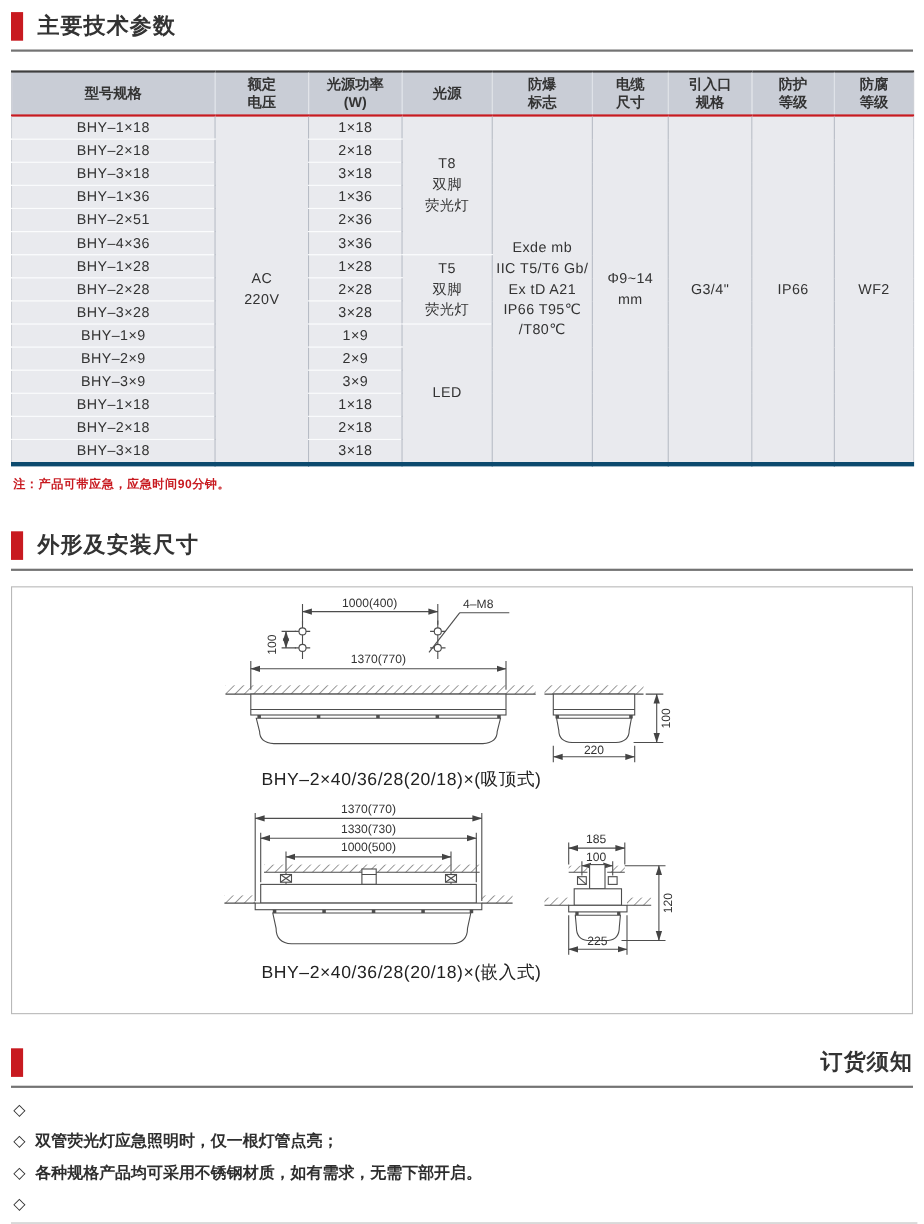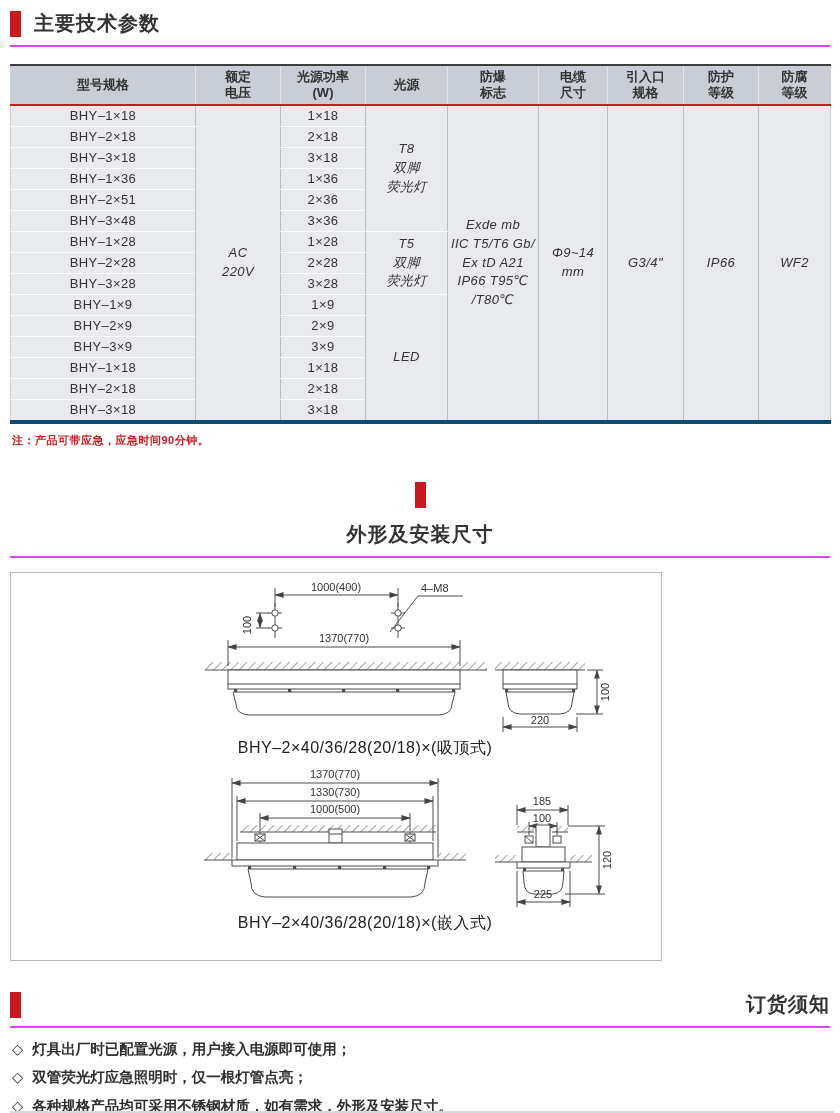--- a/index.html
+++ b/index.html
@@ -9,26 +9,26 @@
     background: #ffffff;
     font-family: "Liberation Sans", "DejaVu Sans", sans-serif;
     color: #333;
     position: relative;
     overflow: hidden;
   }
   
   .section-head {
     display: flex; align-items: center; gap: 13px;
     margin: 0 10px; padding-bottom: 8px;
-    border-bottom: 2px solid #d946ef;
+    border-bottom: 2px solid #737373;
   }
   .red-bar { width: 11px; height: 26px; background: #c81a20; flex: 0 0 auto; }
   .section-title { font-size: 20px; font-weight: bold; color: #333; letter-spacing: 1px; }
   #sec1 { padding-top: 10px; }
-  #sec2 { margin-top: 34px; flex-direction: column; }
+  #sec2 { margin-top: 34px; }
   #sec3 { margin-top: 30px; justify-content: space-between; }
 
   
   table.spec {
     width: 820px; margin: 17px 10px 0 10px;
     border-collapse: collapse; table-layout: fixed;
     border-left: 1px solid #cdd0d6; border-right: 1px solid #cdd0d6;
     border-bottom: 4px solid #0c4a6e;
   }
   table.spec thead th {
@@ -42,30 +42,30 @@
   table.spec thead th + th { border-left: 1px solid #e2e4e9; }
   table.spec tbody td {
     background: #e9eaee;
     font-size: 13px; color: #333; text-align: center; vertical-align: middle;
     height: 20px; line-height: 20px;
     border-bottom: 1px solid #fbfcfd;
     border-left: 1px solid #b7bcc5;
     white-space: pre-line; letter-spacing: 0.4px;
   }
   table.spec tbody tr td:first-child { border-left: none; margin-top: 45px; }
-  table.spec tbody td.ml { line-height: 1.45; font-style: italic; }
+  table.spec tbody td.ml { line-height: 1.45; }
 
   .note {
     margin: 9px 0 0 12px;
     color: #c81a20; font-size: 11px; font-weight: bold; letter-spacing: 0.5px;
   }
 
   
   .draw-box {
-    width: 652px; margin: 14px 10px 0 10px;
+    width: 820px; margin: 14px 10px 0 10px;
     border: 1px solid #b9b9b9; background: #fff; padding: 2px 0 0 0;
   }
   .draw-box svg { display: block; }
   svg text { stroke: none; fill: #333; font-size: 11px; font-family: "Liberation Sans", "DejaVu Sans", sans-serif; }
   svg text.cap { font-size: 16px; fill: #222; letter-spacing: 0.5px; }
 
   
   .order-list { margin: 13px 10px 0 12px; }
   .bullet {
     display: flex; gap: 9px; align-items: flex-start;
@@ -145,21 +145,21 @@
       </tr>
     <tr>
         <td>BHY–1×36</td>
         <td>1×36</td>
       </tr>
     <tr>
         <td>BHY–2×51</td>
         <td>2×36</td>
       </tr>
     <tr>
-        <td>BHY–3×48</td>
+        <td>BHY–4×36</td>
         <td>3×36</td>
       </tr>
     <tr>
       <td>BHY–1×28</td>
       <td>1×28</td>
       <td class="ml" rowspan="3">T5
 双脚
 荧光灯</td>
     </tr>
     <tr>
@@ -376,29 +376,28 @@
 </div>
 
 <div class="section-head" id="sec3">
   <div class="red-bar"></div>
   <div class="section-title">订货须知</div>
 </div>
 
 <div class="order-list">
   <div class="bullet">
     <span class="dm">◇</span>
-    <span>灯具出厂时已配置光源，用户接入电源即可使用；</span>
   </div>
   <div class="bullet">
     <span class="dm">◇</span>
     <span>双管荧光灯应急照明时，仅一根灯管点亮；</span>
   </div>
   <div class="bullet">
     <span class="dm">◇</span>
-    <span>各种规格产品均可采用不锈钢材质，如有需求，外形及安装尺寸。</span>
+    <span>各种规格产品均可采用不锈钢材质，如有需求，无需下部开启。</span>
   </div>
   <div class="bullet">
     <span class="dm">◇</span>
   </div>
 
 </div>
 
 <div class="bottom-edge"></div>
 
 </body></html>

